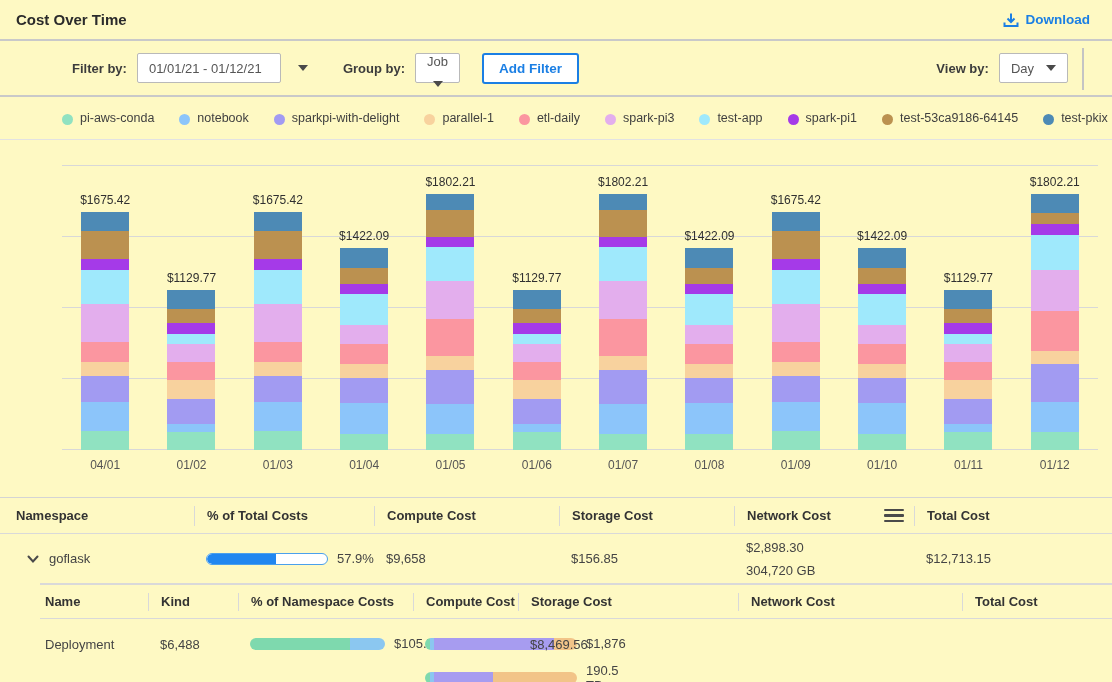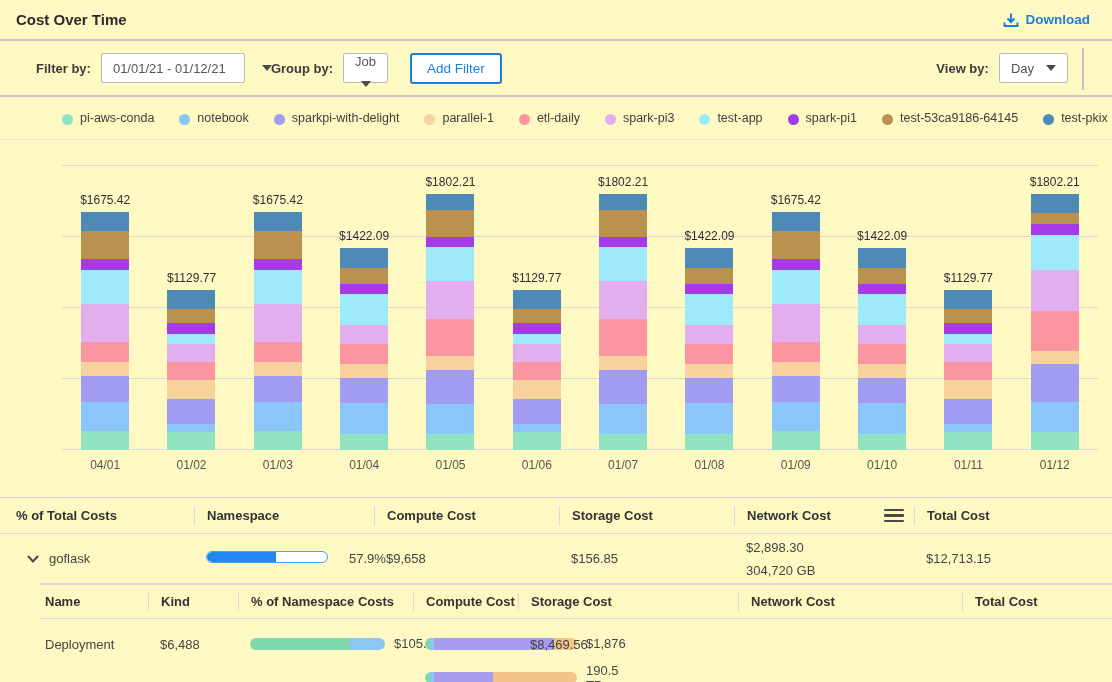--- a/index.html
+++ b/index.html
@@ -10,30 +10,30 @@
   
   .titlebar { height:41px; display:flex; align-items:center; justify-content:space-between;
               padding:0 22px 0 16px; border-bottom:2px solid #c9c9c9; }
   .page-title { font-size:15px; font-weight:bold; color:#2b2b2b; }
   .download { display:flex; align-items:center; gap:7px; color:#1b7fe4; font-weight:bold;
               font-size:13.5px; cursor:pointer; }
 
   
   .filterbar { position:relative; height:56px; display:flex; align-items:center;
                padding:0 16px 0 36px; border-bottom:2px solid #c9c9c9; }
-  .flabel { font-size:13px; font-weight:bold; color:#3c3c3c; margin-right:10px; white-space:nowrap; }
+  .flabel { font-size:13px; font-weight:bold; color:#3c3c3c; margin-right:10px; white-space:nowrap;margin-left:36px; }
   .selectbox { display:flex; align-items:center; justify-content:space-between; gap:12px;
                border:1px solid #b9b9b9; border-radius:2px; background:#fff; height:30px;
                padding:0 11px; font-size:13px; color:#555; cursor:pointer; white-space:nowrap; }
   .caret { width:0; height:0; border-left:5px solid transparent; border-right:5px solid transparent;
            border-top:6px solid #4a4a4a; }
   .sel-date { width:144px; margin-right:26px;gap:36px; }
   .sel-job  { margin-right:22px;flex-direction:column; }
   .btn-addfilter { margin-left:0; border:2px solid #1b7fe4; border-radius:3px; background:#fff;
-                   color:#1b7fe4; font-weight:normal; font-size:13.5px; padding:6px 15px; cursor:pointer;
+                   color:#1b7fe4; font-weight:bold; font-size:13.5px; padding:6px 15px; cursor:pointer;
                    font-family:inherit; }
   .viewby { margin-left:auto; display:flex; align-items:center; margin-right:28px; }
   .filter-scrollbar { position:absolute; right:28px; top:7px; width:2px; height:42px; background:#c4c4c4; }
 
   
   .legendbar { height:43px; display:flex; align-items:center; padding:0 16px 0 62px; gap:25px;
                border-bottom:1px solid #e2e2e2; }
   .legend-item { display:inline-flex; align-items:flex-end; gap:7px; font-size:12.5px; color:#3f3f3f;
                  cursor:pointer; white-space:nowrap; }
   .dot { width:11px; height:11px; border-radius:50%; flex:0 0 auto; }
@@ -59,21 +59,21 @@
   .thead > div:first-child { padding-left:0; border-left:none; }
   .thead > div + div { border-left:1px solid #d9d9d9; }
   .th-network { justify-content:space-between; padding-right:10px; }
   .hamburger { display:inline-block; width:20px; cursor:pointer; }
   .hamburger span { display:block; height:2.5px; background:#4a4a4a; margin:3px 0; border-radius:1px; }
   .tbody { border-top:1px solid #d9d9d9; height:50px; align-items:center; font-size:13px; color:#444; }
   .tbody > div { padding-left:12px; }
   .tbody > div:first-child { padding-left:0; }
   .ns-cell { display:flex; align-items:center; gap:9px; }
   .chev { width:14px; height:14px; cursor:pointer; flex:0 0 auto; margin-left:10px; }
-  .pct-cell { display:flex; gap:21px; }
+  .pct-cell { display:flex; align-items:center; gap:9px; }
   .pill { position:relative; width:122px; height:12px; border:1px solid #4aa0ec; border-radius:7px;
           background:#fff; overflow:hidden; flex:0 0 auto; }
   .pill-fill { position:absolute; left:0; top:0; bottom:0; background:#2187f0; border-radius:7px 0 0 7px; }
   .two-line { line-height:23px; }
 
   
   .subtable { margin-left:40px; border-top:2px solid #d9d9d9; }
   .strow { display:grid; grid-template-columns:108px 90px 175px 105px 220px 224px 1fr; }
   .sthead { height:33px; align-items:center; }
   .sthead > div { font-size:13px; font-weight:bold; color:#333; padding-left:12px; height:18px;
@@ -378,22 +378,22 @@
         <div class="xtick">01/08</div>
         <div class="xtick">01/09</div>
         <div class="xtick">01/10</div>
         <div class="xtick">01/11</div>
         <div class="xtick">01/12</div>
       </div>
   </div>
 
   <div class="table-section">
     <div class="trow thead">
+      <div>Namespace</div>
       <div>% of Total Costs</div>
-      <div>Namespace</div>
       <div>Compute Cost</div>
       <div>Storage Cost</div>
       <div class="th-network">
         <span>Network Cost</span>
         <span class="hamburger">
             <span></span>
             <span></span>
             <span></span>
           </span>
       </div>

